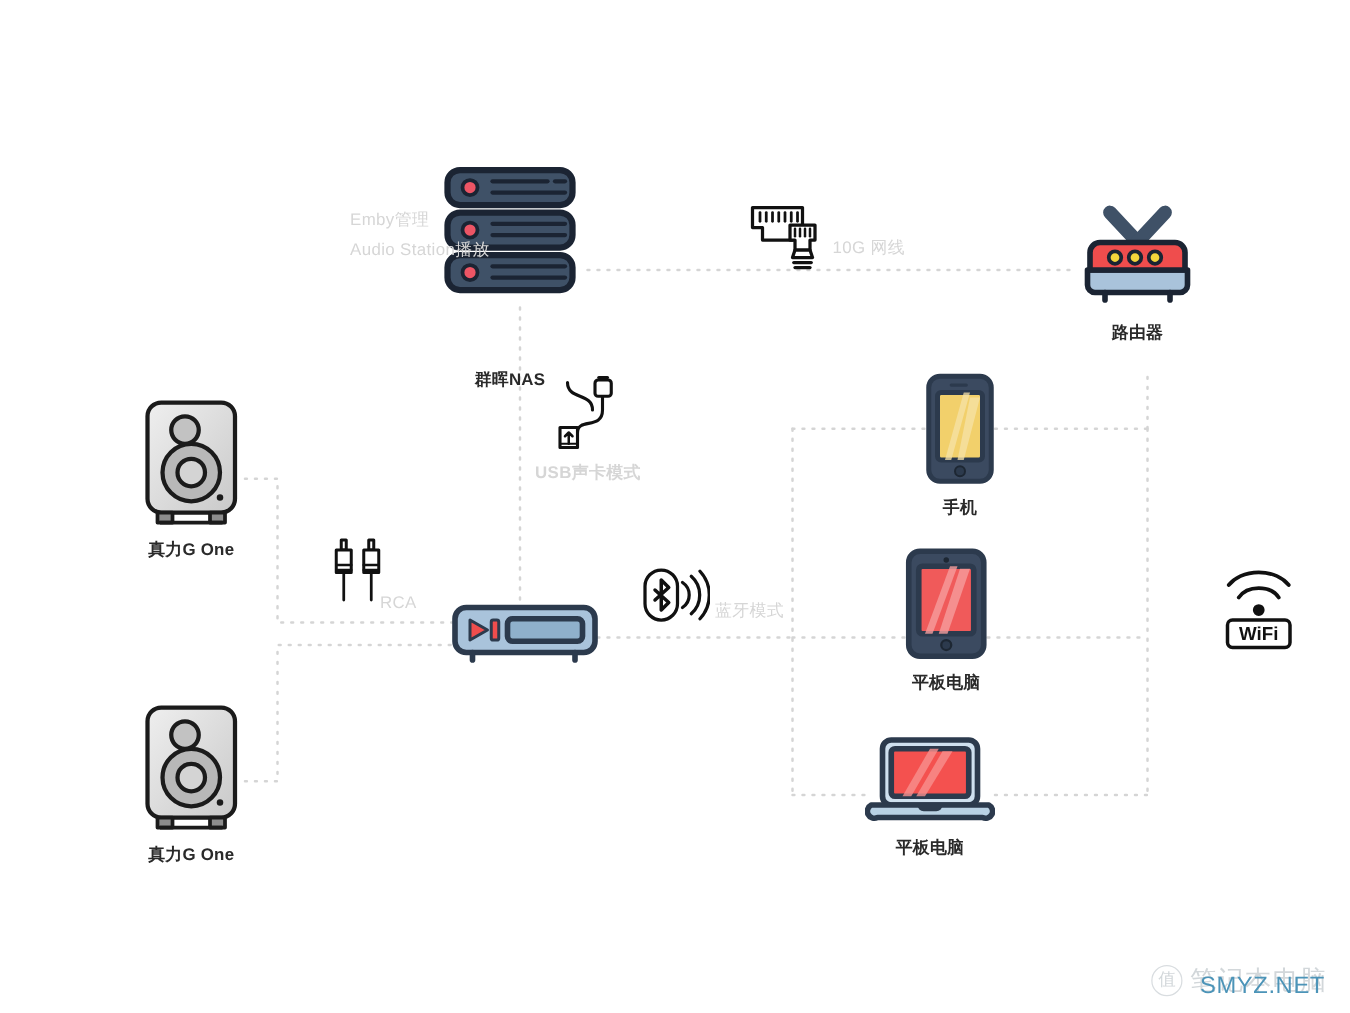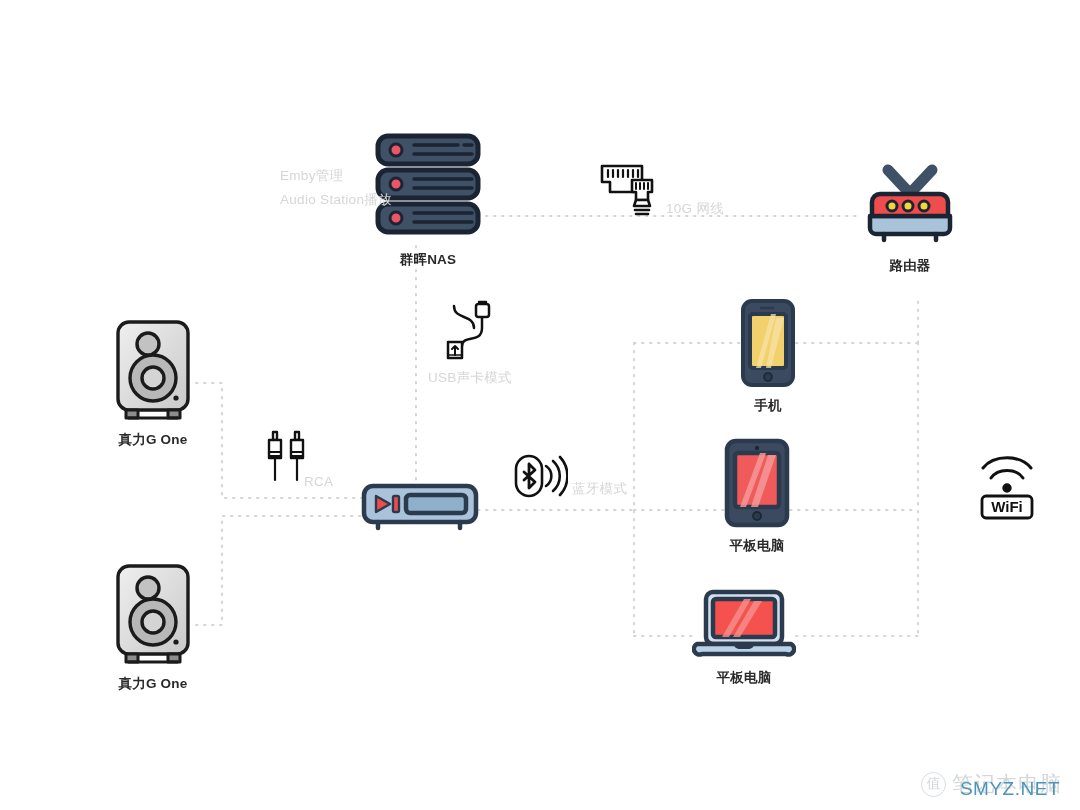--- a/index.html
+++ b/index.html
@@ -113,21 +113,21 @@
     <path d="M634 510 H 724"></path>
     <path d="M790 510 H 918"></path>
 
     <path d="M634 636 H 692"></path>
     <path d="M796 636 H 918"></path>
 
     <path d="M918 343 V 300"></path>
   </g>
 </svg>
 
-<div class="node" style="left:372px; top:130px; width:112px;">
+<div class="node" style="left:352px; top:130px; width:112px;gap:44px;">
   <svg width="112" height="112" viewBox="0 0 112 112">
     <g stroke="#1b2433" stroke-width="5" stroke-linejoin="round">
       <rect x="6" y="6" width="100" height="28" rx="10" fill="#3f5167"></rect>
       <rect x="6" y="40" width="100" height="28" rx="10" fill="#3f5167"></rect>
       <rect x="6" y="74" width="100" height="28" rx="10" fill="#3f5167"></rect>
     </g>
     <g fill="#ed5565" stroke="#1b2433" stroke-width="3">
       <circle cx="24" cy="20" r="6"></circle>
       <circle cx="24" cy="54" r="6"></circle>
       <circle cx="24" cy="88" r="6"></circle>
@@ -169,21 +169,21 @@
         <line x1="44" y1="25" x2="44" y2="31"></line>
         <line x1="48" y1="25" x2="48" y2="31"></line>
         <line x1="52" y1="25" x2="52" y2="31"></line>
       </g>
       <path d="M40 42 H52 L54 48 H38 Z" fill="#ffffff"></path>
       <line x1="39" y1="52" x2="53" y2="52"></line>
       <line x1="40" y1="56" x2="52" y2="56"></line>
     </g>
   </svg>
 </div>
-<div class="ghost-label" style="left:666px; top:197px;text-align:center;">10G 网线</div>
+<div class="ghost-label" style="left:666px; top:186px;text-align:center;">10G 网线</div>
 
 <div class="node" style="left:858px; top:160px; width:104px;">
   <svg width="104" height="88" viewBox="0 0 104 88">
     <g stroke="#1b2433" stroke-width="5" stroke-linecap="round" stroke-linejoin="round">
       <line x1="30" y1="10" x2="58" y2="40" stroke="#3f5167" stroke-width="11"></line>
       <line x1="74" y1="10" x2="46" y2="40" stroke="#3f5167" stroke-width="11"></line>
     </g>
     <g stroke="#1b2433" stroke-width="4.5" stroke-linejoin="round">
       <path d="M12 56 H92 V68 a6 6 0 0 1 -6 6 H18 a6 6 0 0 1 -6 -6 Z" fill="#a9c3db"></path>
       <path d="M14 42 a8 8 0 0 1 8 -8 H82 a8 8 0 0 1 8 8 V56 H14 Z" fill="#ef4d4d"></path>
@@ -207,21 +207,21 @@
       <path d="M44 18 V30 C44 46 24 36 24 48"></path>
       <path d="M16 8 C16 22 36 16 36 30"></path>
       <rect x="38" y="6" width="13" height="13" rx="2.5" fill="#ffffff"></rect>
       <line x1="41" y1="4" x2="48" y2="4"></line>
       <path d="M10 44 H24 V60 H10 Z" fill="#ffffff"></path>
       <path d="M17 48 l0 9 M17 48 l-3 3 M17 48 l3 3" stroke-width="2"></path>
       <line x1="11" y1="57" x2="23" y2="57" stroke-width="1.6"></line>
     </g>
   </svg>
 </div>
-<div class="ghost-label" style="left:428px; top:366px;">USB声卡模式</div>
+<div class="ghost-label" style="left:428px; top:366px;font-weight:bold;">USB声卡模式</div>
 
 <div class="node" style="left:110px; top:318px; width:86px;">
   <svg width="86" height="104" viewBox="0 0 86 104">
     <defs>
       <linearGradient id="spkGrad" x1="0" y1="0" x2="1" y2="1">
         <stop offset="0%" stop-color="#efefef"></stop>
         <stop offset="100%" stop-color="#c9c9c9"></stop>
       </linearGradient>
     </defs>
     <g stroke="#1b1b1b" stroke-width="3.4" stroke-linejoin="round">

